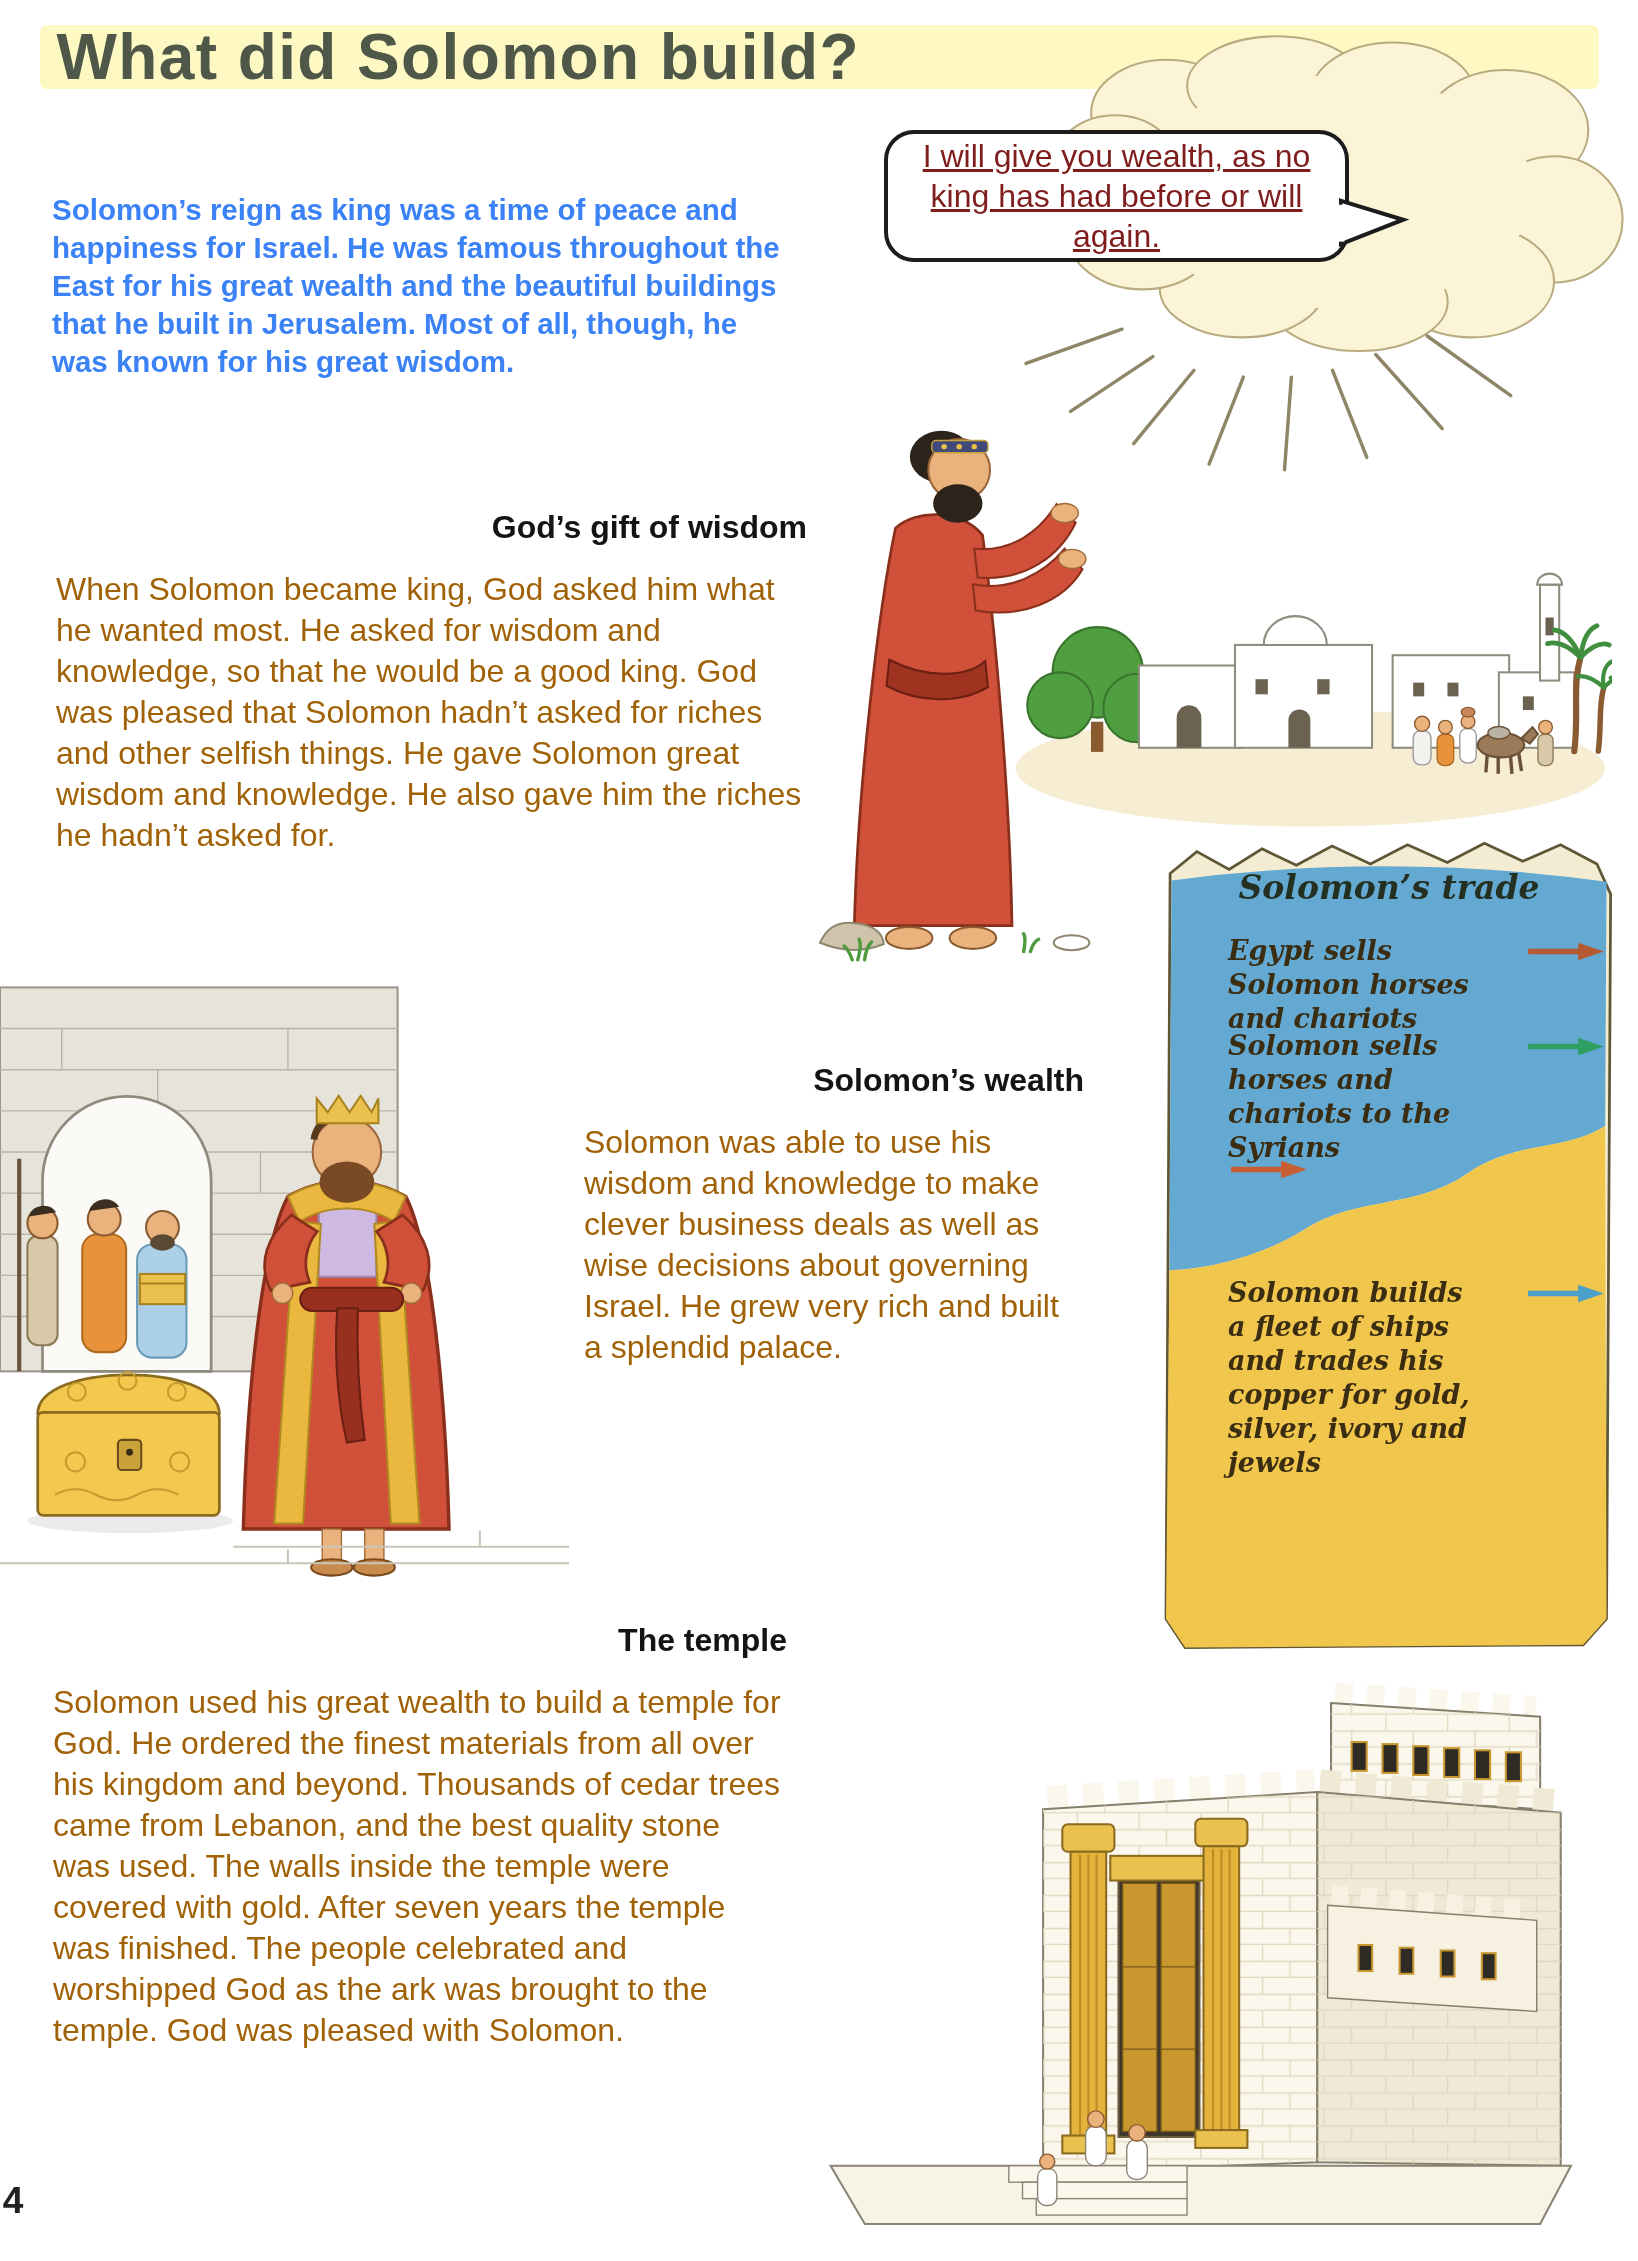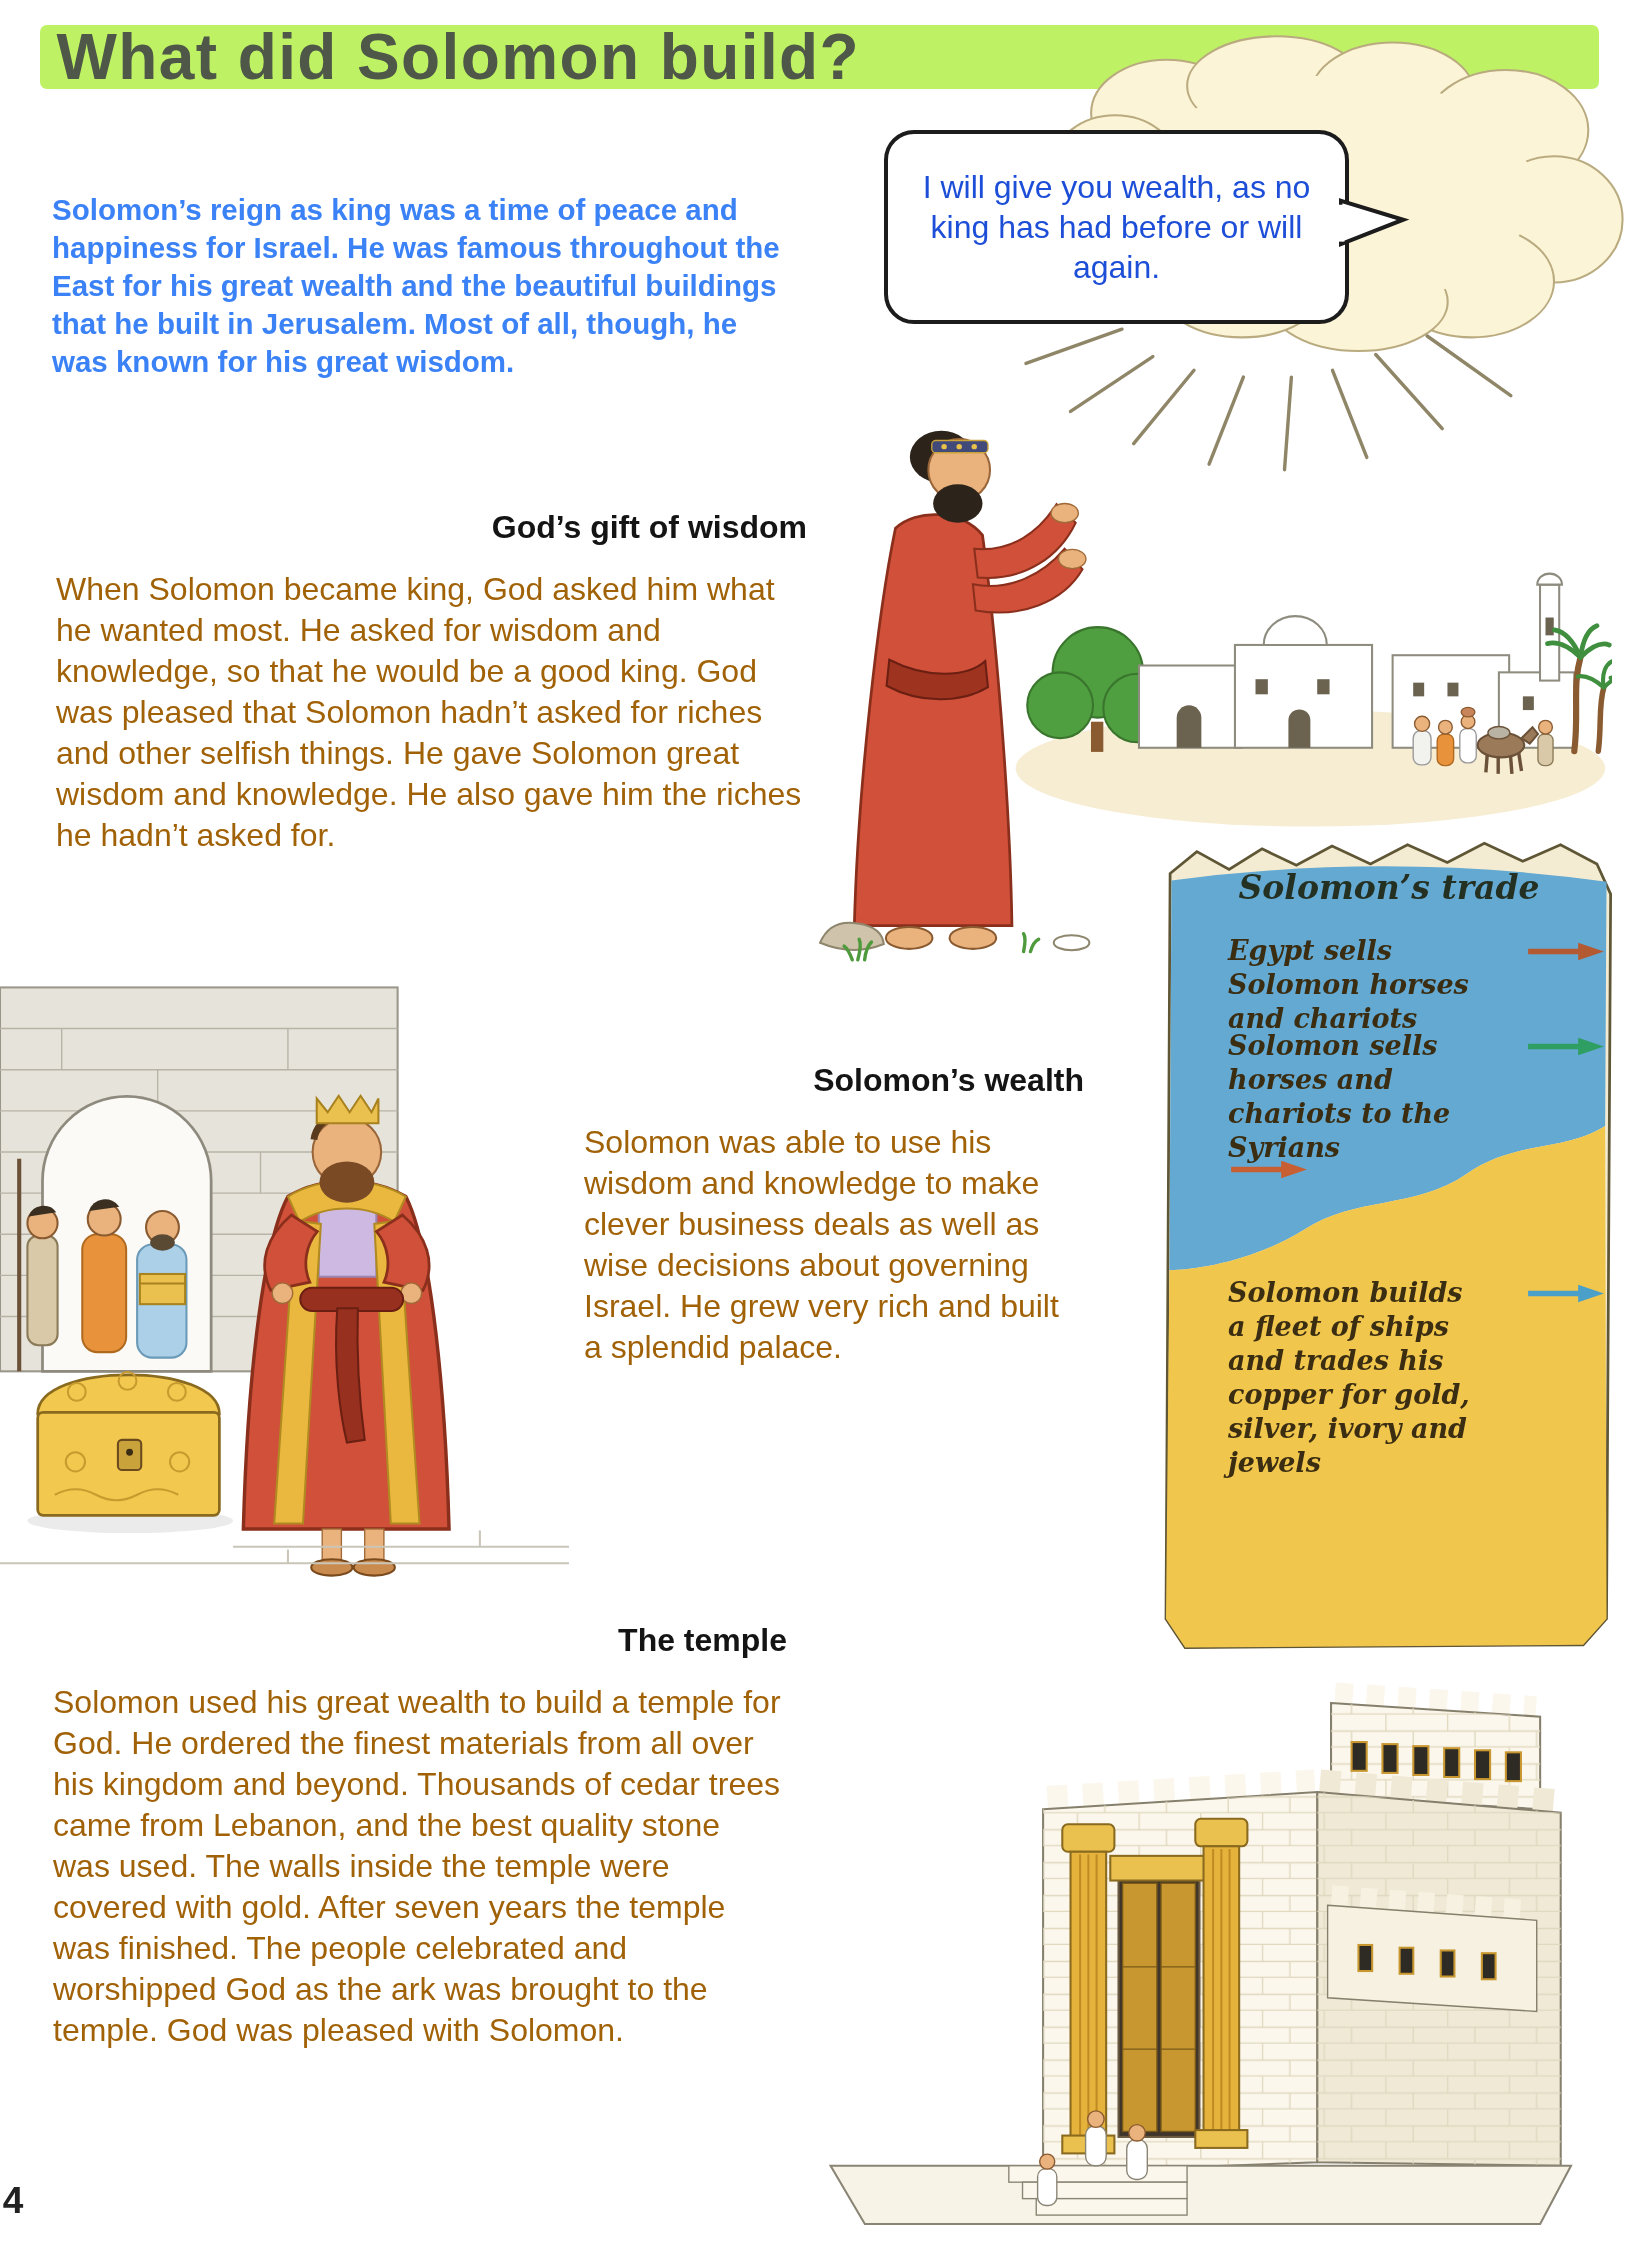--- a/index.html
+++ b/index.html
@@ -2,37 +2,37 @@
 <html style="font-size:11px"><head>
 <meta charset="utf-8">
 <style>
   html,body{margin:0;padding:0;background:#e9e9e9;}
   .page{
     position:relative;width:1638px;height:2261px;background:#ffffff;
     font-family:"Liberation Sans",sans-serif;overflow:hidden;margin:0 auto;
   }
   
   .banner{position:absolute;left:40px;top:25px;width:1559px;height:64px;
-    background:#bef264;border-radius:6.9px;display:flex;align-items:center;}
+    background:#fef9c3;border-radius:6.9px;display:flex;align-items:center;}
   .banner h1{margin:0;padding-left:16.5px;font-size:64px;font-weight:bold;
     color:#4e5748;letter-spacing:1.4px;}
   
   .intro{position:absolute;left:52px;top:191px;width:744px;margin:0;
     font-size:29.5px;font-weight:bold;color:#3b82f6;line-height:38px;}
   .section{position:absolute;}
   .section h2{margin:0 0 23px 0;font-size:32px;font-weight:bold;color:#141414;text-align:right;}
   .section p{margin:4px;font-size:32px;color:#a16207;line-height:41px;}
   .sec-wisdom{left:52px;top:509px;width:755px;}
   .sec-wealth{left:580px;top:1062px;width:504px;}
   .sec-temple{left:49px;top:1622px;width:738px;}
   
-  .bubble{position:absolute;left:884px;top:130px;width:465px;height:194px;
+  .bubble{position:absolute;left:884px;top:130px;width:465px;height:132px;
     background:#ffffff;border:4.1px solid #1c1c1c;border-radius:30px;z-index:6;
     display:flex;align-items:center;justify-content:center;text-align:center;
-    font-size:32px;color:#1d4ed8;line-height:40px;padding:0 20.6px;box-sizing:border-box;}
+    font-size:32px;color:#7f1d1d;line-height:40px;padding:0 20.6px;box-sizing:border-box;text-decoration:underline;}
   .bubble-tail{position:absolute;left:1339px;top:195px;z-index:7;}
   
   .cloud-scene{position:absolute;left:947px;top:24px;z-index:2;}
   .village{position:absolute;left:995px;top:542px;z-index:1;}
   .solomon{position:absolute;left:755px;top:322px;z-index:3;}
   .king-scene{position:absolute;left:0;top:960px;z-index:2;}
   .temple{position:absolute;left:748px;top:1583px;z-index:5;}
   
   .trade-panel{position:absolute;left:1159px;top:831px;width:460px;height:844px;z-index:4;}
   .trade-panel svg.bg{position:absolute;left:0;top:0;}

